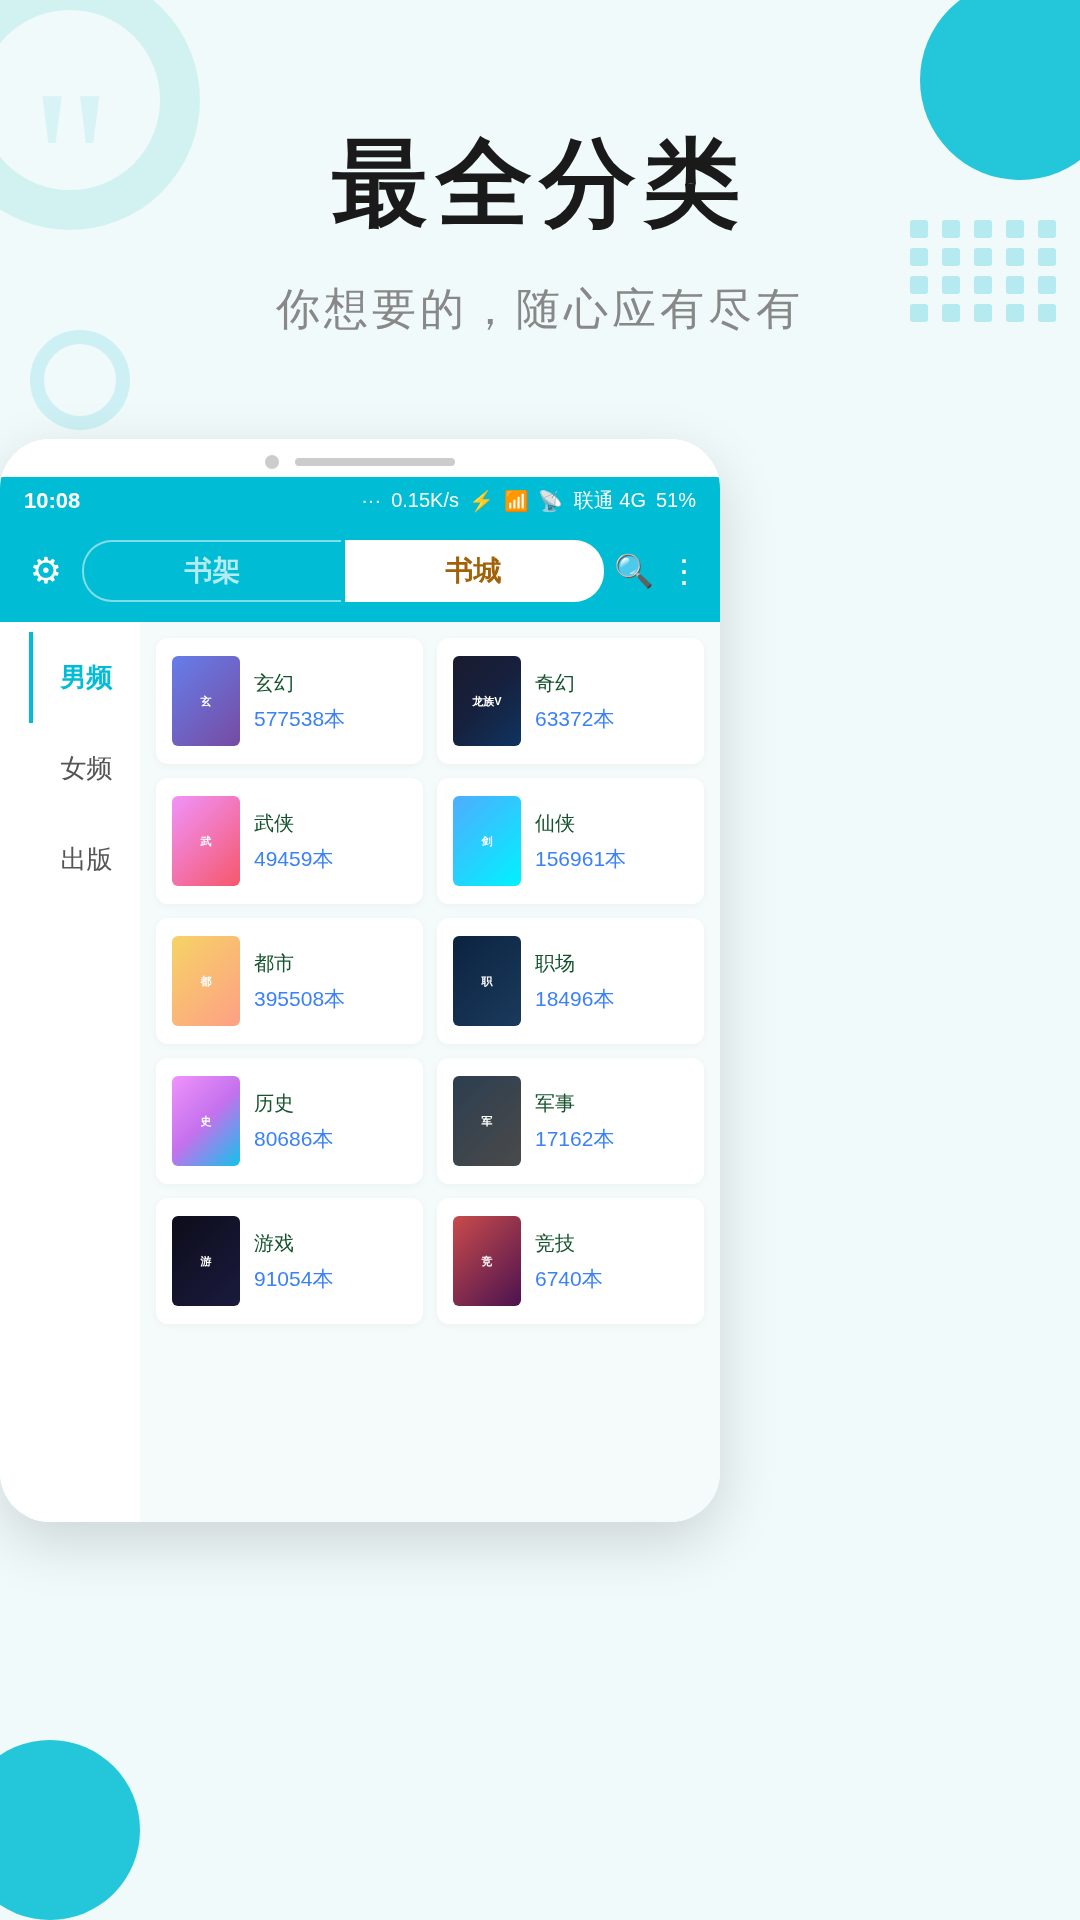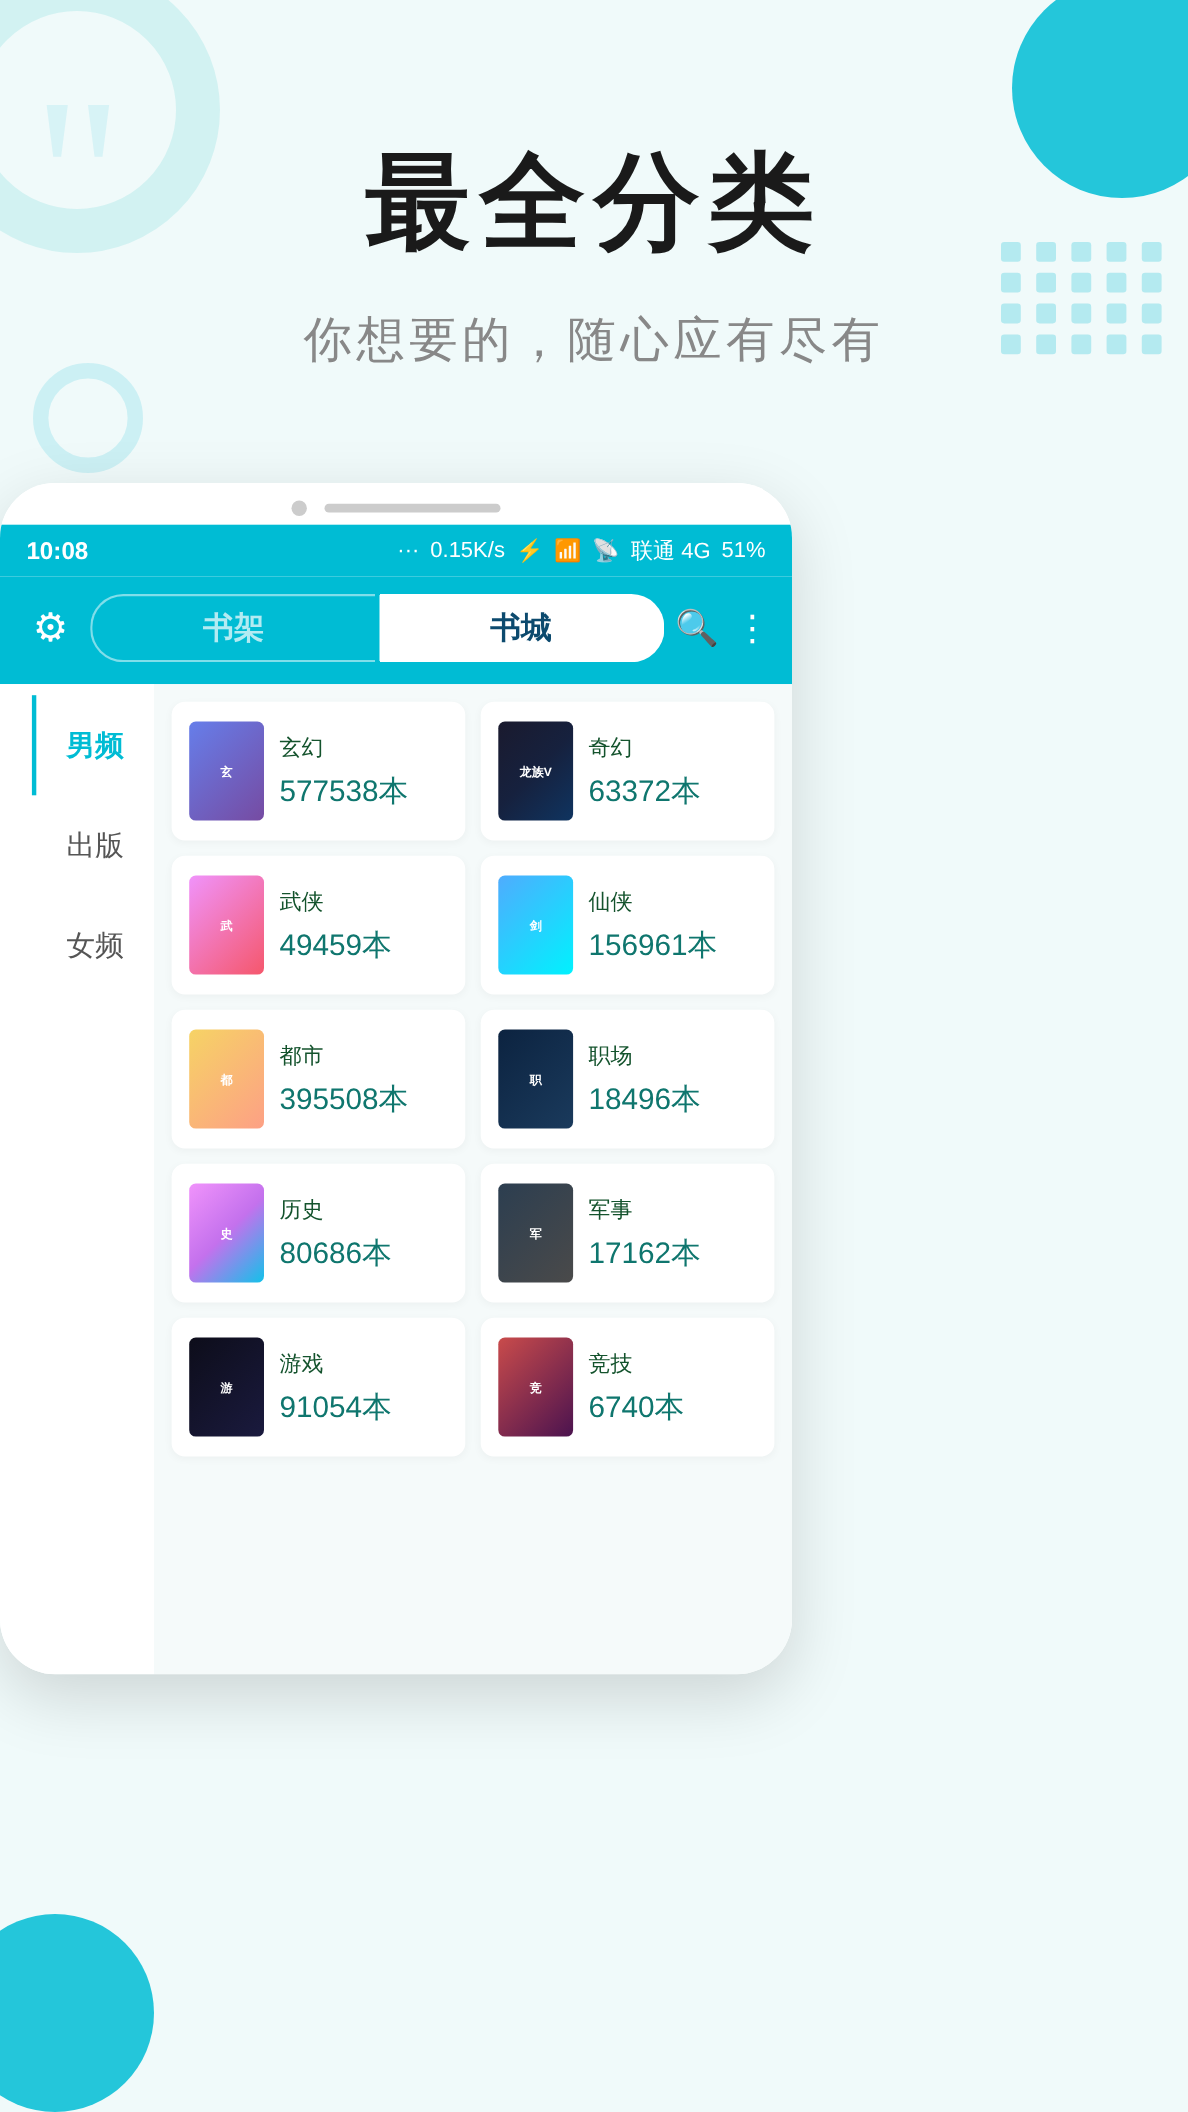--- a/index.html
+++ b/index.html
@@ -184,21 +184,21 @@
     .nav-tab:first-child {
       border-radius: 30px 0 0 30px;
       border-right: none;
     }
     .nav-tab:last-child {
       border-radius: 0 30px 30px 0;
       border-left: none;
     }
     .nav-tab.active {
       background: #fff;
-      color: #0c4a6e;
+      color: #a16207;
       border-color: #fff;
     }
     .nav-icons {
       display: flex;
       align-items: center;
       gap: 14px;
       color: #fff;
       font-size: 32px;
     }
 
@@ -265,22 +265,22 @@
       font-weight: 700;
     }
     .cat-info { flex: 1; }
     .cat-name {
       font-size: 20px;
       font-weight: 400;
       color: #14532d;
       margin-bottom: 8px;
     }
     .cat-count {
-      font-size: 27px;
-      color: #0f766e;
+      font-size: 21px;
+      color: #3b82f6;
     }
 
     
     .cover-xuanhuan { background: linear-gradient(135deg, #667eea 0%, #764ba2 100%); }
     .cover-qihuan { background: linear-gradient(135deg, #1a1a2e 0%, #16213e 50%, #0f3460 100%); }
     .cover-wuxia { background: linear-gradient(135deg, #f093fb 0%, #f5576c 100%); }
     .cover-xianxia { background: linear-gradient(135deg, #4facfe 0%, #00f2fe 100%); }
     .cover-dushi { background: linear-gradient(135deg, #f6d365 0%, #fda085 100%); }
     .cover-zhichang { background: linear-gradient(135deg, #0c2340 0%, #1a3a5c 100%); }
     .cover-lishi { background: linear-gradient(135deg, #f093fb 0%, #c471ed 50%, #12c2e9 100%); }
@@ -358,25 +358,25 @@
       </div>
     </div>
 
     <div class="content">
 
       <div class="sidebar">
         <div class="sidebar-item active">
           <span>男频</span>
         </div>
         <div class="sidebar-item">
+          <span>女频</span>
+        </div>
+        <div class="sidebar-item">
           <span>出版</span>
         </div>
-        <div class="sidebar-item">
-          <span>女频</span>
-        </div>
       </div>
 
       <div class="category-grid">
 
       <div class="cat-card">
     <div class="cat-img cover-xuanhuan">玄</div>
     <div class="cat-info">
       <div class="cat-name">玄幻</div>
       <div class="cat-count">577538本</div>
     </div>

